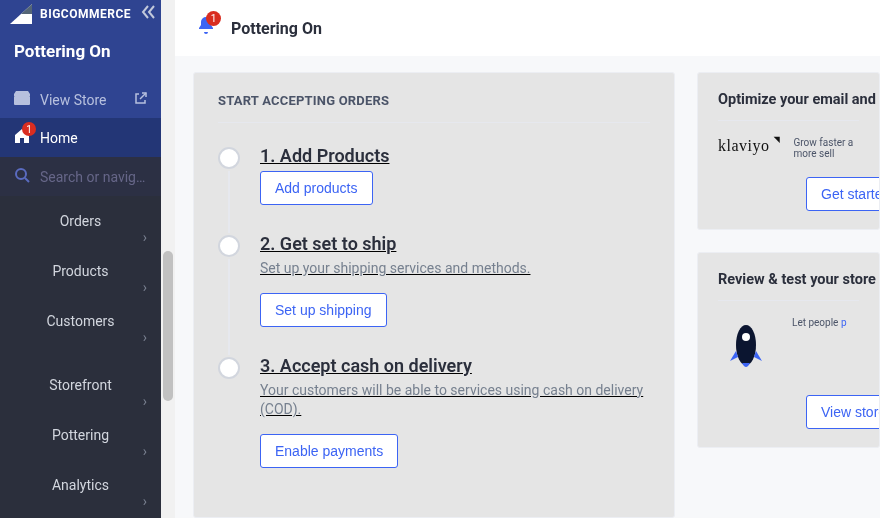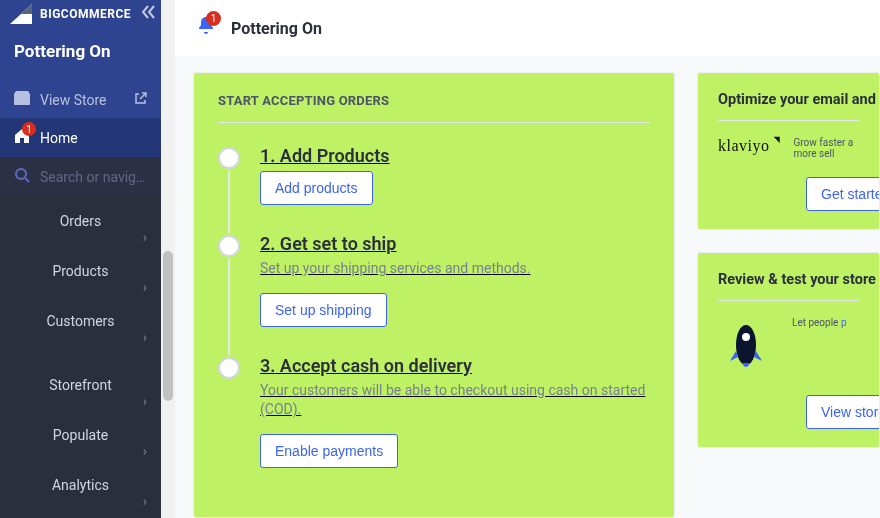--- a/index.html
+++ b/index.html
@@ -34,21 +34,21 @@
   .fake-scroll .track { position:absolute; top:0; left:0; right:0; bottom:0; }
   .fake-scroll .thumb { position:absolute; top:251px; left:2px; right:2px; height:150px; background:#c1c1c1; border-radius:6px; }
 
   
   .main { flex:1; display:flex; flex-direction:column; height:100%; overflow:hidden; }
   .topbar { height:56px; display:flex; align-items:center; padding:0 20px; gap:14px; background:#fff; }
   .bell { position:relative; }
   .bell-badge { position:absolute; top:-4px; right:-4px; background:#d92d20; color:#fff; font-size:10px; border-radius:8px; width:15px; height:15px; display:flex; align-items:center; justify-content:center; }
   .top-title { font-weight:700; font-size:16px; color:#2b2f3c; }
   .content { flex:1; background:#f7f8fa; padding: 16px 0 0 18px; display:flex; gap:22px; overflow:hidden; }
-  .card { background:#bef264; border:1px solid #eceef3; border-radius:3px; }
+  .card { background:#e5e5e5; border:1px solid #eceef3; border-radius:3px; }
   .left-card { width: 482px; padding: 20px 24px; overflow:hidden; }
   .sec-title { font-size:13px; font-weight:700; letter-spacing:0.2px; color:#4b5468; border-bottom:1px solid #e6e8ee; padding-bottom:14px; margin-bottom:22px; }
 
   .step { display:flex; gap:20px; margin-bottom:28px; position:relative;text-decoration:underline; }
   .step .circle { width:22px; height:22px; border:2px solid #d2d6de; border-radius:50%; flex:0 0 22px; margin-top:2px; background:#fff; z-index:1; }
   .step:not(:last-child) .rail { position:absolute; left:10px; top:26px; bottom:-28px; width:2px; background:#e6e8ee; }
   .step-body h3 { font-size:18px; font-weight:600; color:#2b2f3c; margin-bottom:5px; }
   .step-body p { font-size:14px; color:#76808f; margin-bottom:14px; line-height:1.4; }
   .step-btn { display:inline-block; padding:8px 14px; border:1px solid #3c64f4; color:#3c64f4; font-size:14px; border-radius:3px; background:#fff; cursor:pointer; }
 
@@ -133,21 +133,21 @@
       <div class="sb-nav-item">
         <span>Customers</span>
         <span class="chev">›</span>
       </div>
       <div class="sb-gap"></div>
       <div class="sb-nav-item">
         <span>Storefront</span>
         <span class="chev">›</span>
       </div>
       <div class="sb-nav-item">
-        <span>Populate</span>
+        <span>Pottering</span>
         <span class="chev">›</span>
       </div>
       <div class="sb-nav-item">
         <span>Analytics</span>
         <span class="chev">›</span>
       </div>
     </div>
   </aside>
 
   <div class="fake-scroll">
@@ -187,21 +187,21 @@
             <h3>2. Get set to ship</h3>
             <p>Set up your shipping services and methods.</p>
             <button class="step-btn">Set up shipping</button>
           </div>
         </div>
 
         <div class="step">
           <div class="circle"></div>
           <div class="step-body">
             <h3>3. Accept cash on delivery</h3>
-            <p>Your customers will be able to checkout using cash on started (COD).</p>
+            <p>Your customers will be able to services using cash on delivery (COD).</p>
             <button class="step-btn">Enable payments</button>
           </div>
         </div>
       </div>
 
       <div class="right-col">
         <div class="card right-card">
           <h4>Optimize your email and SM</h4>
           <div class="promo-row">
             <span class="klaviyo-logo">klaviyo</span>

